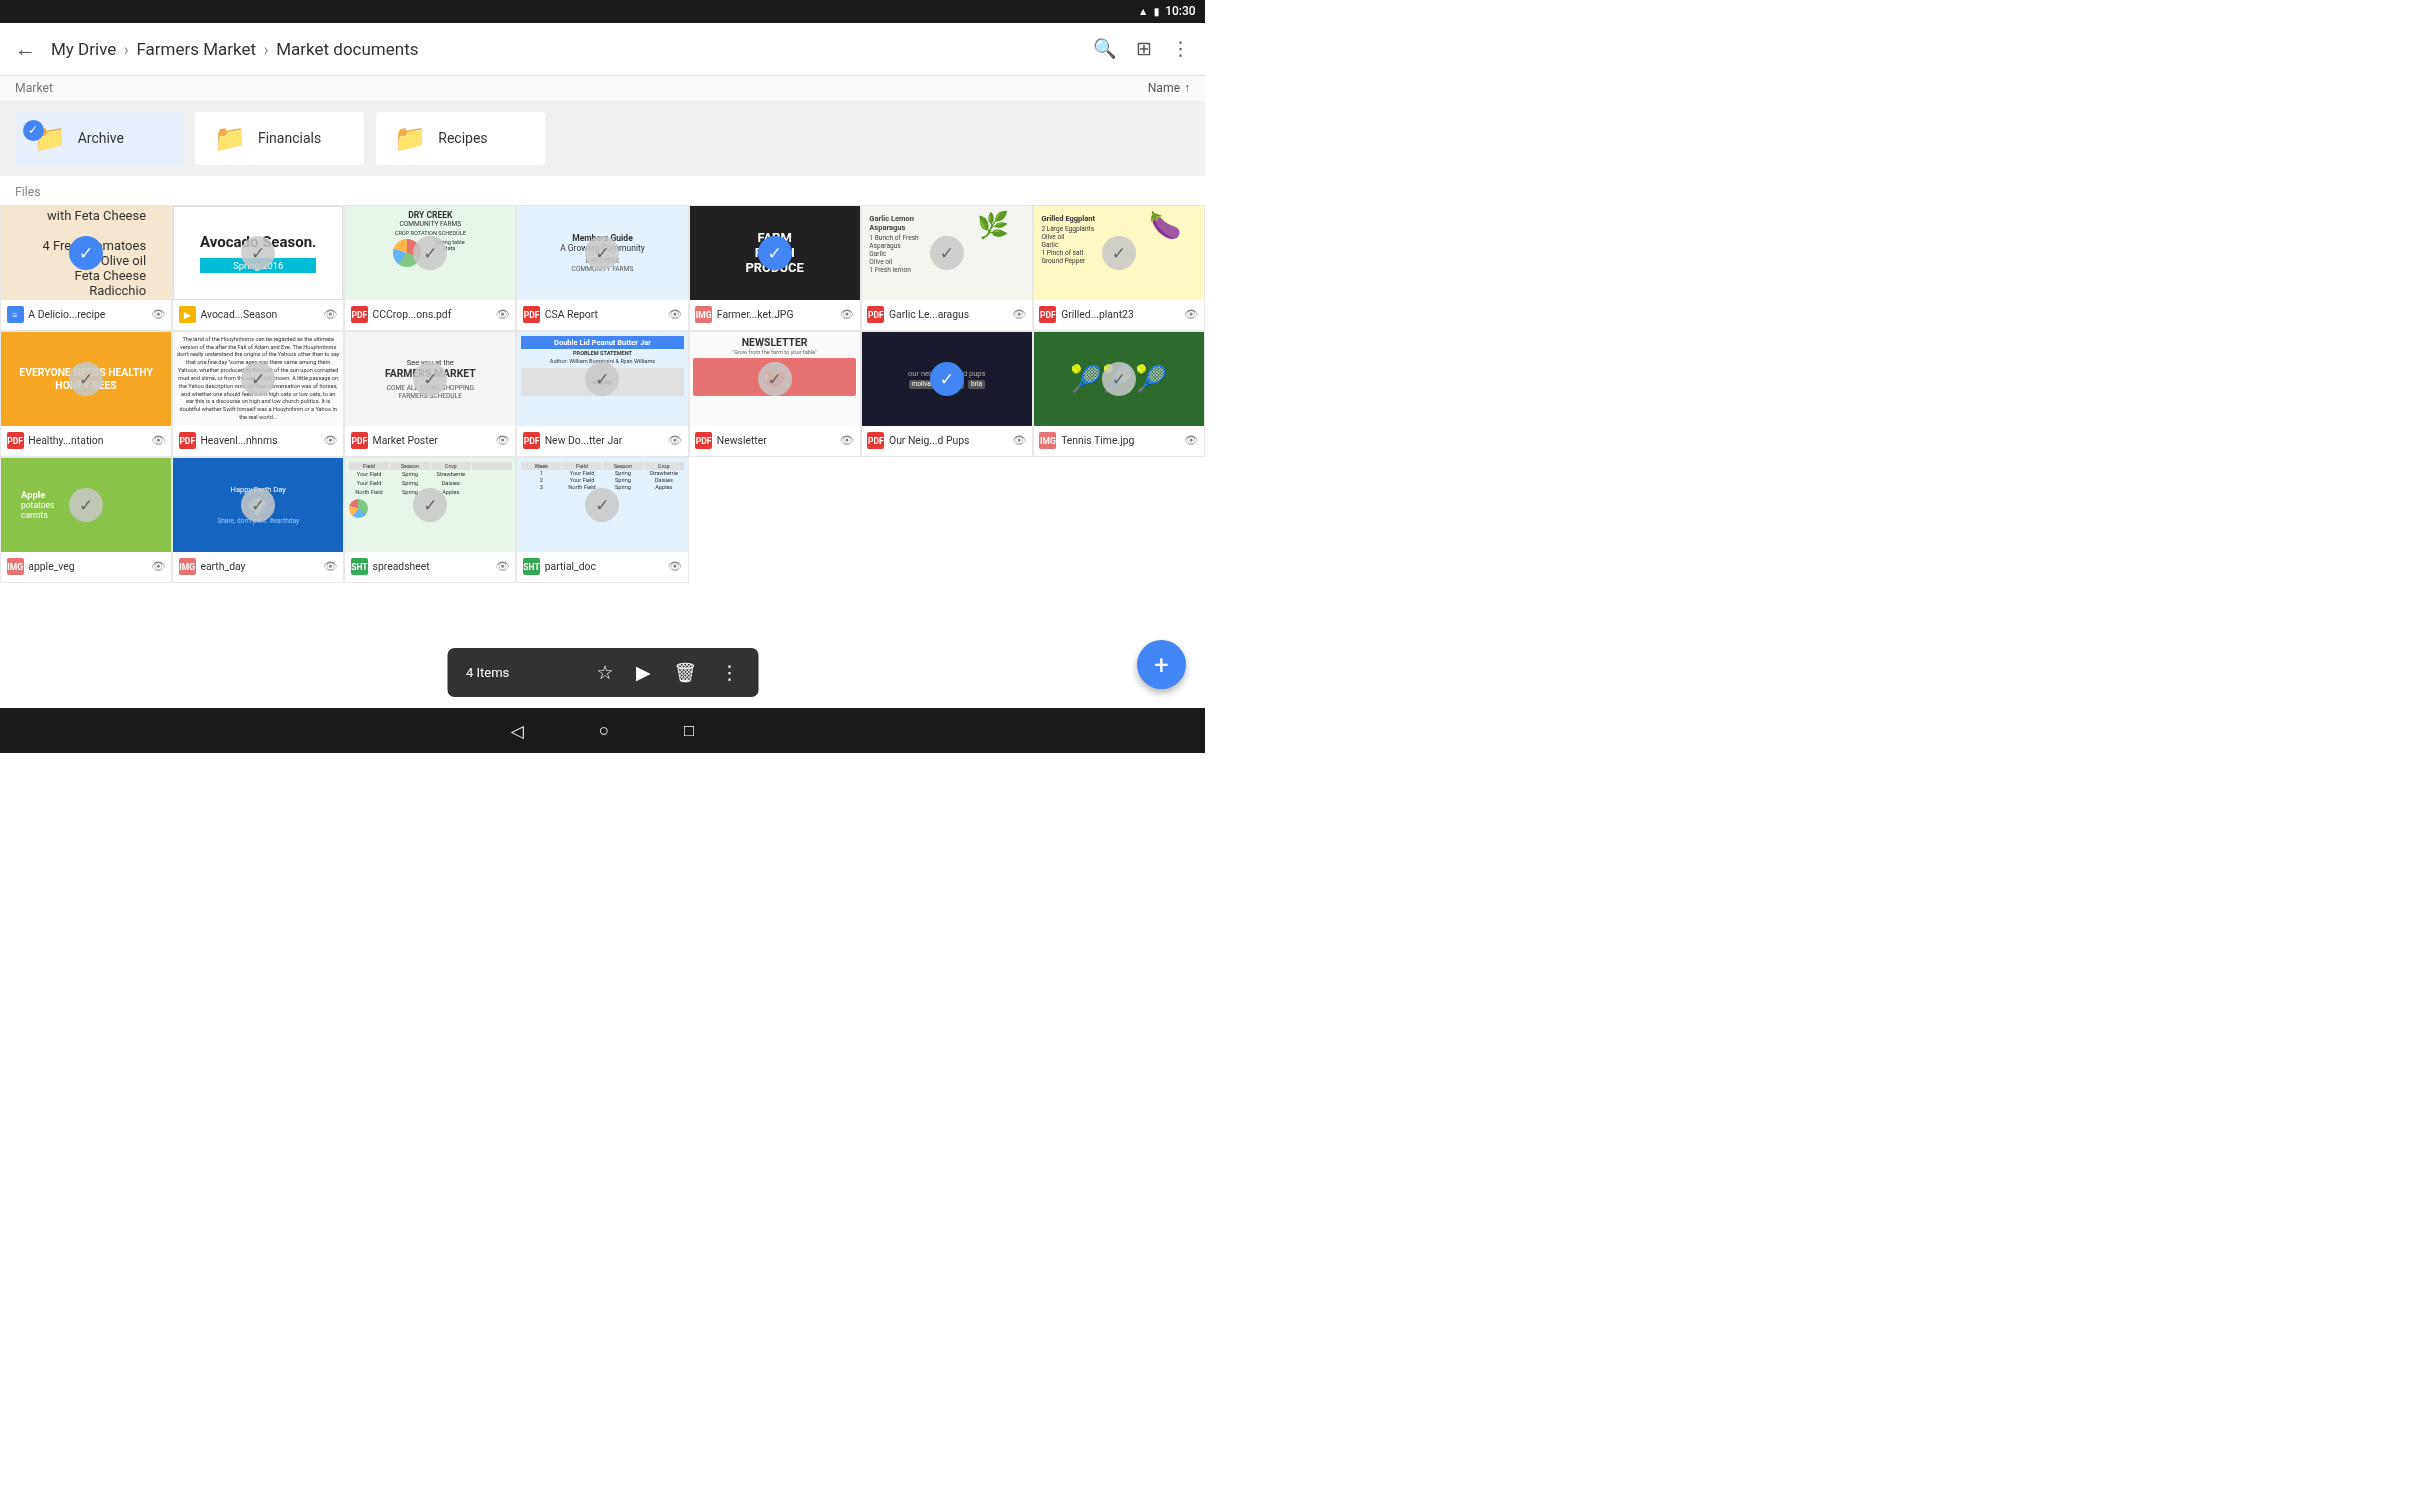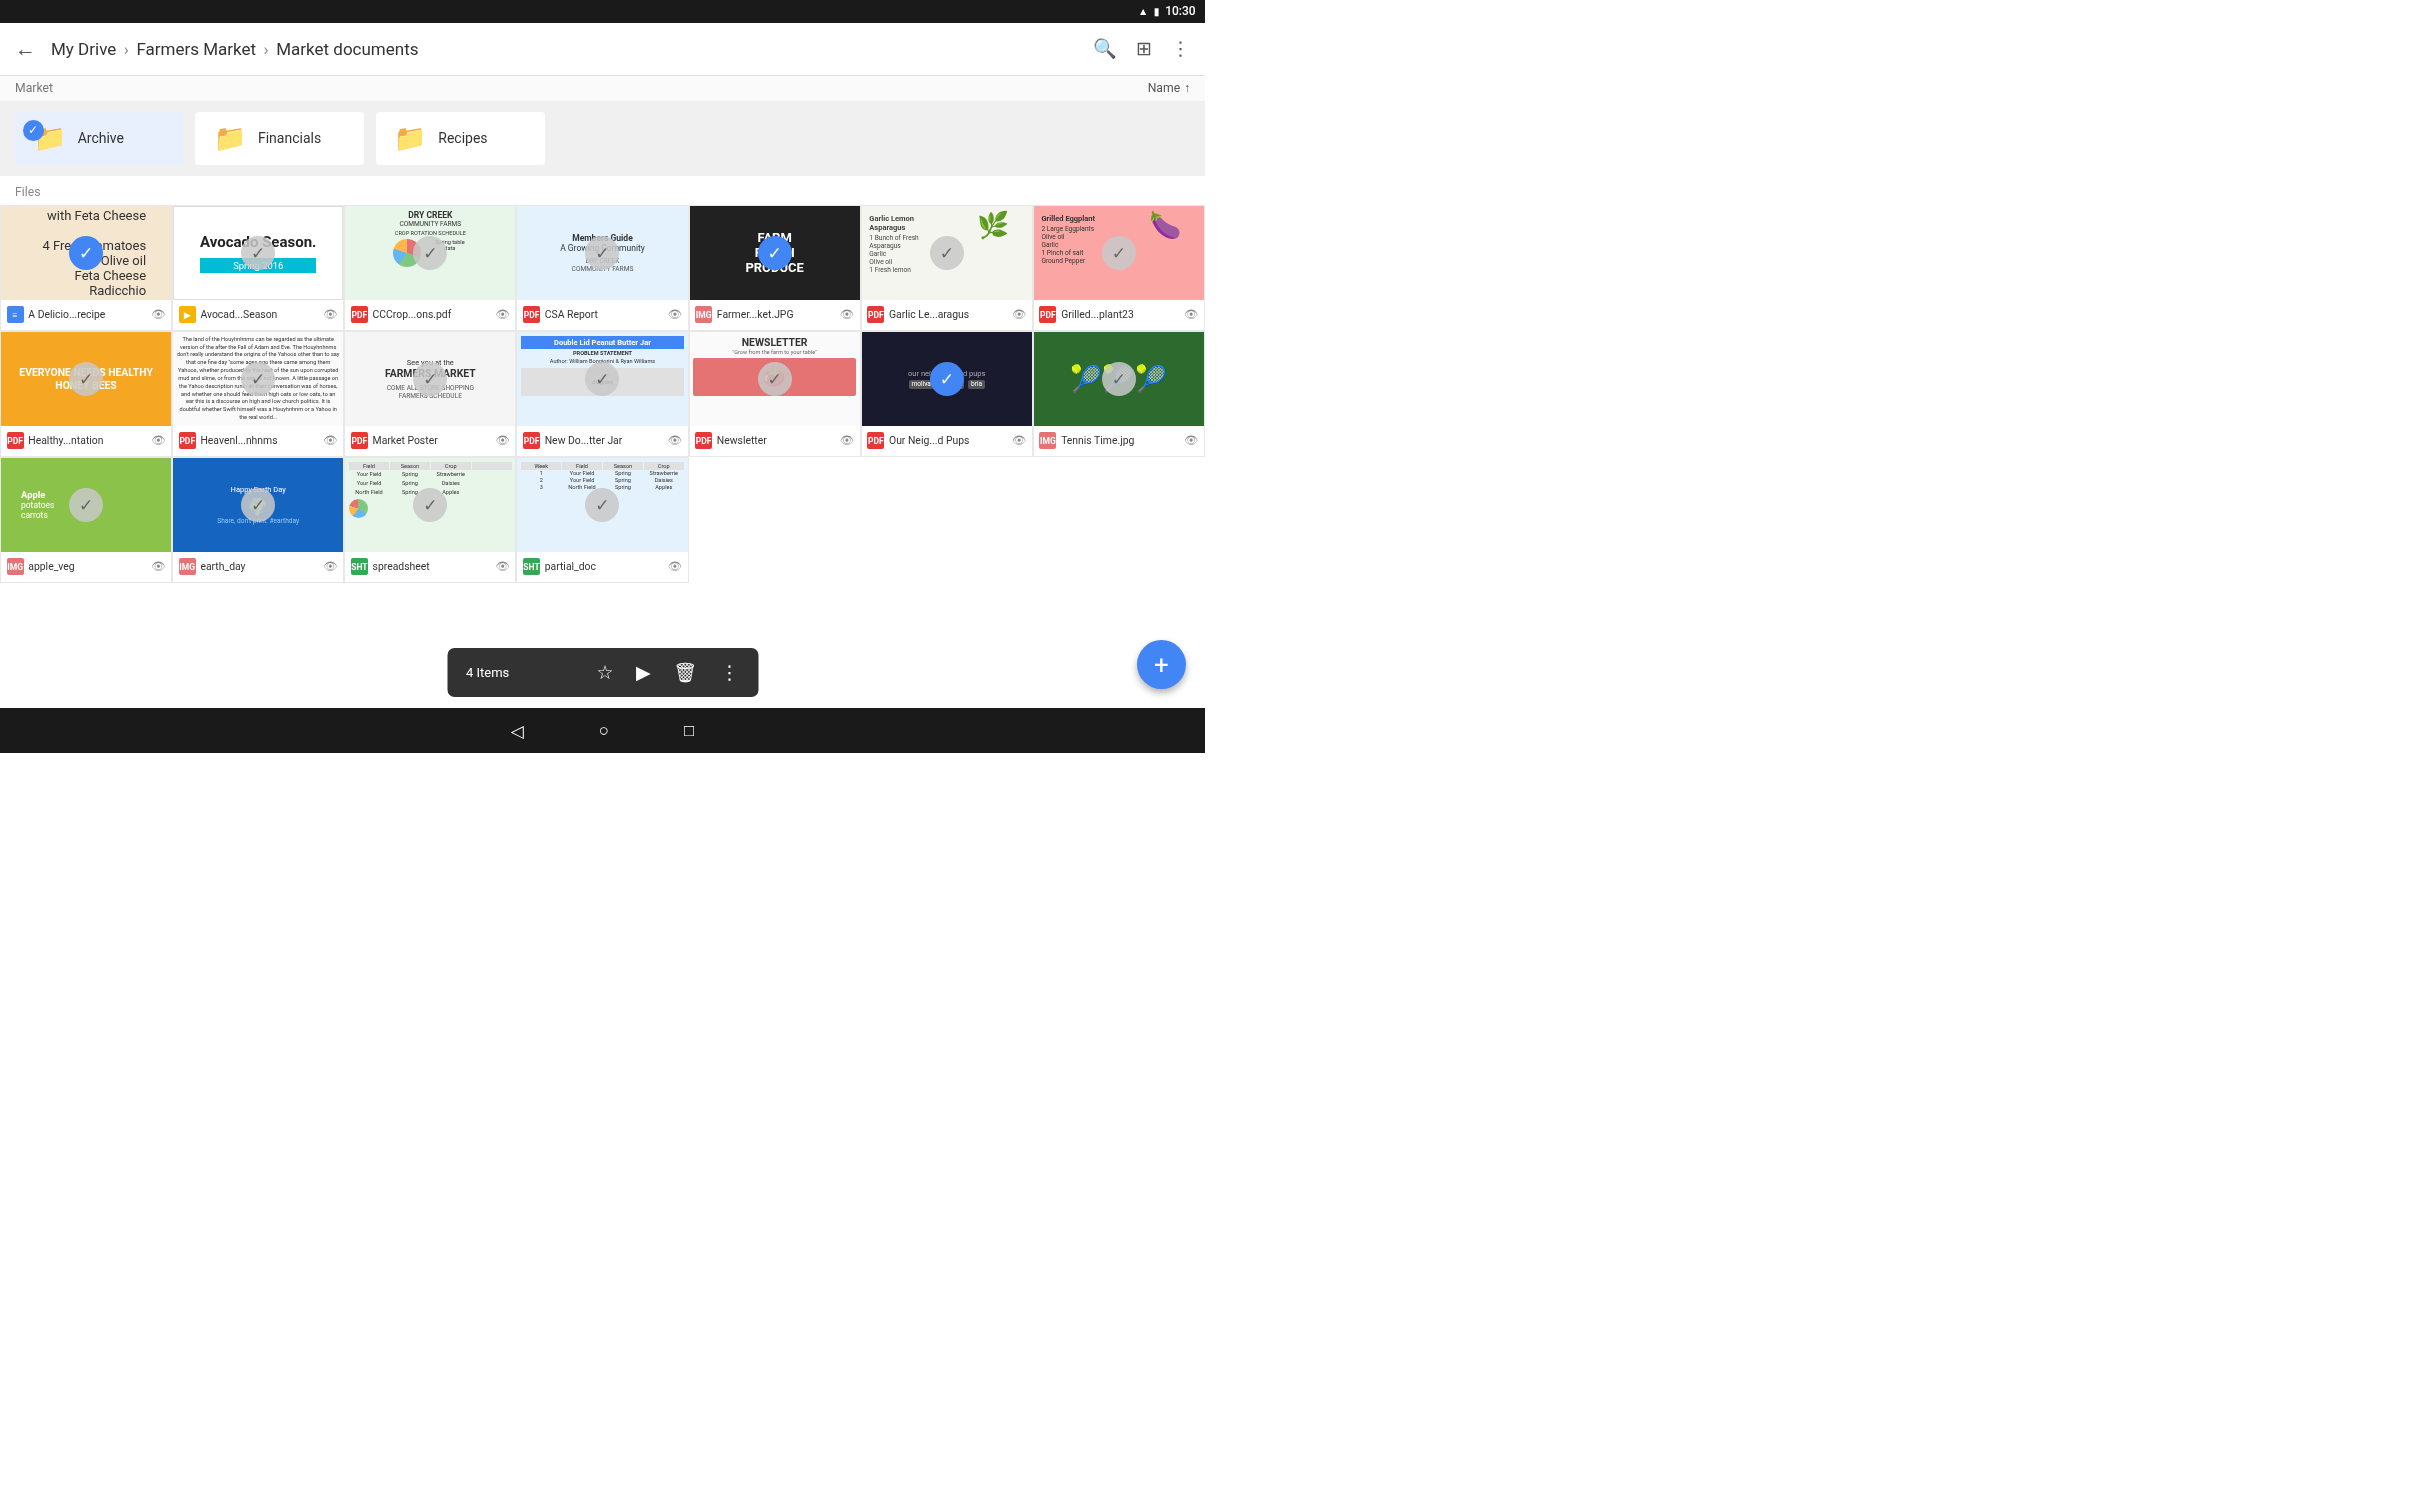--- a/index.html
+++ b/index.html
@@ -147,21 +147,21 @@
       text-align: center;
       padding: 3.8px;
     }
     
     .thumb-tomato { background: #f5e6d0; }
     .thumb-avocado { background: #fff; border: 0.9px solid #ddd; }
     .thumb-drycreek { background: #e8f5e9; }
     .thumb-csa { background: #e3f2fd; }
     .thumb-farmfresh { background: #212121; }
     .thumb-garlic { background: #f5f5f0; }
-    .thumb-eggplant { background: #fca5a5; }
+    .thumb-eggplant { background: #fef9c3; }
     .thumb-honeybees { background: #f5a623; }
     .thumb-heavenl { background: #fafafa; }
     .thumb-market { background: #f5f5f5; }
     .thumb-newdo { background: #e3f2fd; }
     .thumb-newsletter { background: #fafafa; }
     .thumb-ourneig { background: #1a1a2e; }
     .thumb-tennis { background: #2d6a2d; }
     .thumb-apple { background: #8bc34a; }
     .thumb-earth { background: #1565c0; }
     .thumb-spreadsheet { background: #e8f5e9; }

